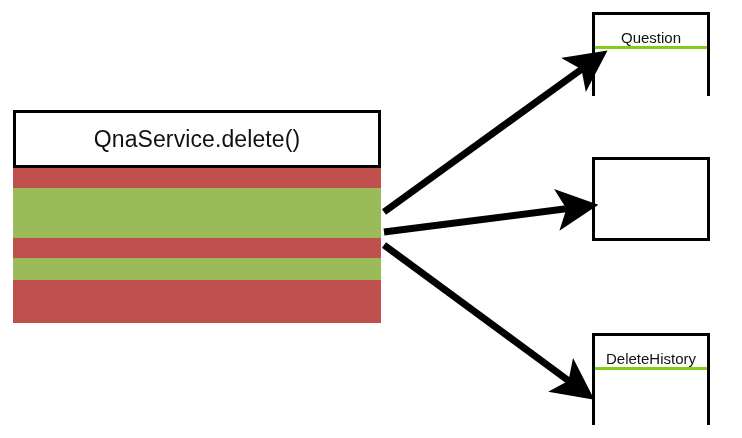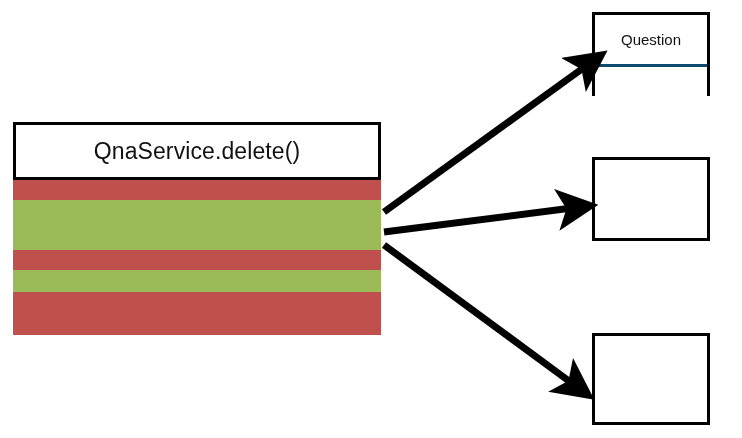--- a/index.html
+++ b/index.html
@@ -71,24 +71,24 @@
   
   .entity {
     position: absolute;
     box-sizing: border-box;
     border: 3px solid #000000;
     background: #ffffff;
   }
 
   .entity-title {
     box-sizing: border-box;
-    height: 52px;
-    border-bottom: 3px solid #0c4a6e;
+    height: 34px;
+    border-bottom: 3px solid #84cc16;
     display: flex;
-    align-items: center;
+    align-items: flex-end;
     justify-content: center;
   }
 
   .entity-title-label {
     font-size: 15px;
     color: #111111;
     white-space: nowrap;
   }
 
   .entity-body {
@@ -104,21 +104,21 @@
     width: 742px;
     height: 438px;
     pointer-events: none;
   }
 </style>
 </head>
 <body>
 
 <div id="canvas">
 
-  <div class="main-block" style="left: 13px; top: 122px; width: 368px; height: 213px;">
+  <div class="main-block" style="left: 13px; top: 110px; width: 368px; height: 213px;">
     <div class="main-header" style="height: 58px;">
       <span class="main-header-label">QnaService.delete()</span>
     </div>
     <div class="bands" style="top: 58px; height: 155px;">
       <div class="band" style="top: 0px; height: 20px; background: rgb(192, 80, 77);"></div>
       <div class="band" style="top: 20px; height: 50px; background: rgb(155, 187, 89);"></div>
       <div class="band" style="top: 70px; height: 20px; background: rgb(192, 80, 77);"></div>
       <div class="band" style="top: 90px; height: 22px; background: rgb(155, 187, 89);"></div>
       <div class="band" style="top: 112px; height: 43px; background: rgb(192, 80, 77);"></div>
     </div>
@@ -129,20 +129,23 @@
       <span class="entity-title-label">Question</span>
     </div>
     <div class="entity-body"></div>
   </div>
 
   <div class="entity" style="left: 592px; top: 157px; width: 118px; height: 84px;">
     <div class="entity-body"></div>
   </div>
 
   <div class="entity" style="left: 592px; top: 333px; width: 118px; height: 92px;">
+    <div class="entity-title">
+      <span class="entity-title-label">DeleteHistory</span>
+    </div>
     <div class="entity-body"></div>
   </div>
 
   <svg id="arrows" viewBox="0 0 742 438" xmlns="http://www.w3.org/2000/svg">
     <defs>
       <marker id="ah" markerWidth="6" markerHeight="6" refX="2.2" refY="3" orient="auto" markerUnits="strokeWidth">
         <path d="M0,0 L6,3 L0,6 L1.4,3 Z" fill="#000000"></path>
       </marker>
     </defs>
     <g>

